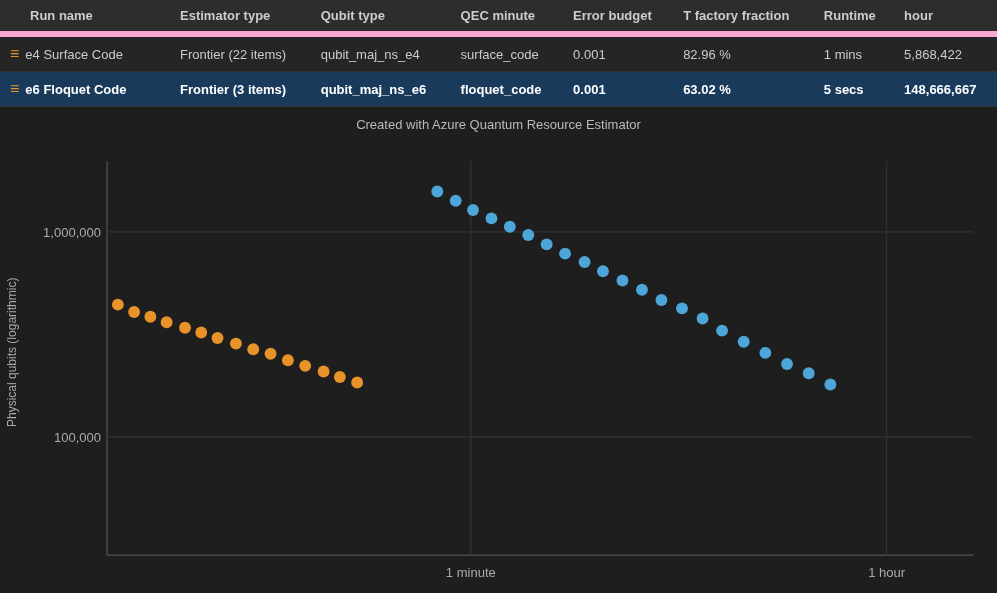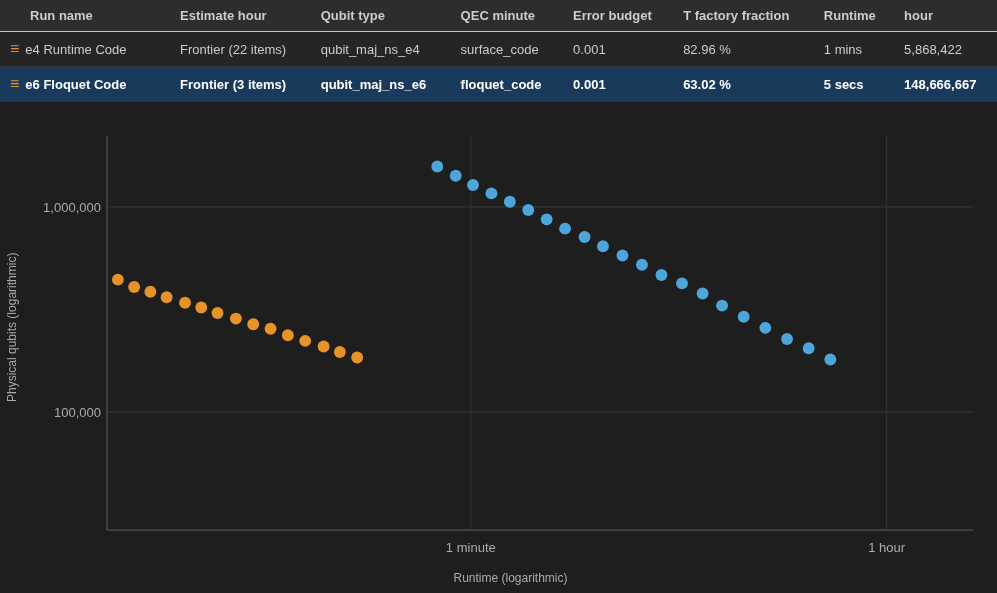--- a/index.html
+++ b/index.html
@@ -14,21 +14,21 @@
     }
     .table-container {
       width: 100%;
     }
     table {
       width: 100%;
       border-collapse: collapse;
     }
     thead tr {
       background: #2d2d2d;
-      border-bottom: 1px solid #f9a8d4;
+      border-bottom: 6px solid #f9a8d4;
     }
     thead th {
       padding: 8px 10px;
       text-align: left;
       font-weight: 600;
       color: #ccc;
       white-space: nowrap;
       font-size: 13px;
     }
     tbody tr {
@@ -125,21 +125,21 @@
 <body>
 
 <div class="table-container">
   <table>
     <thead>
       <tr>
         <th style="width:170px; padding-left:30px;">
           <span>Run name</span>
         </th>
         <th>
-          <span>Estimate hour</span>
+          <span>Estimator type</span>
         </th>
         <th>
           <span>Qubit type</span>
         </th>
         <th>
           <span>QEC minute</span>
         </th>
         <th>
           <span>Error budget</span>
         </th>
@@ -152,21 +152,21 @@
         <th>
           <span>hour</span>
         </th>
       </tr>
     </thead>
     <tbody id="table-body">
     <tr>
           <td>
       <div class="run-name-cell">
         <span style="color:#e8922a; font-size:16px; margin-right:6px; font-weight:bold;">≡</span>
-        <span>e4 Runtime Code</span>
+        <span>e4 Surface Code</span>
       </div>
     </td>
           <td>Frontier (22 items)</td>
           <td>qubit_maj_ns_e4</td>
           <td>surface_code</td>
           <td>0.001</td>
           <td>82.96 %</td>
           <td>1 mins</td>
           <td>5,868,422</td>
         </tr>
@@ -183,20 +183,21 @@
           <td>0.001</td>
           <td>63.02 %</td>
           <td>5 secs</td>
           <td>148,666,667</td>
         </tr>
       </tbody>
   </table>
 </div>
 
 <div class="chart-area">
+  <div class="chart-title">Created with Azure Quantum Resource Estimator</div>
   <div class="chart-inner">
     <div class="y-axis-label">Physical qubits (logarithmic)</div>
     <div class="chart-plot-container">
       <div class="chart-svg-area">
         <svg class="chart-svg" id="chart-svg" viewBox="0 0 820 380" preserveAspectRatio="none">
 
         <g>
               <line x1="70" y1="20" x2="70" y2="350" class="axis-line"></line>
               <line x1="70" y1="350" x2="800" y2="350" class="axis-line"></line>
               <text x="65" y="83.4" text-anchor="end" class="axis-text">1,000,000</text>

